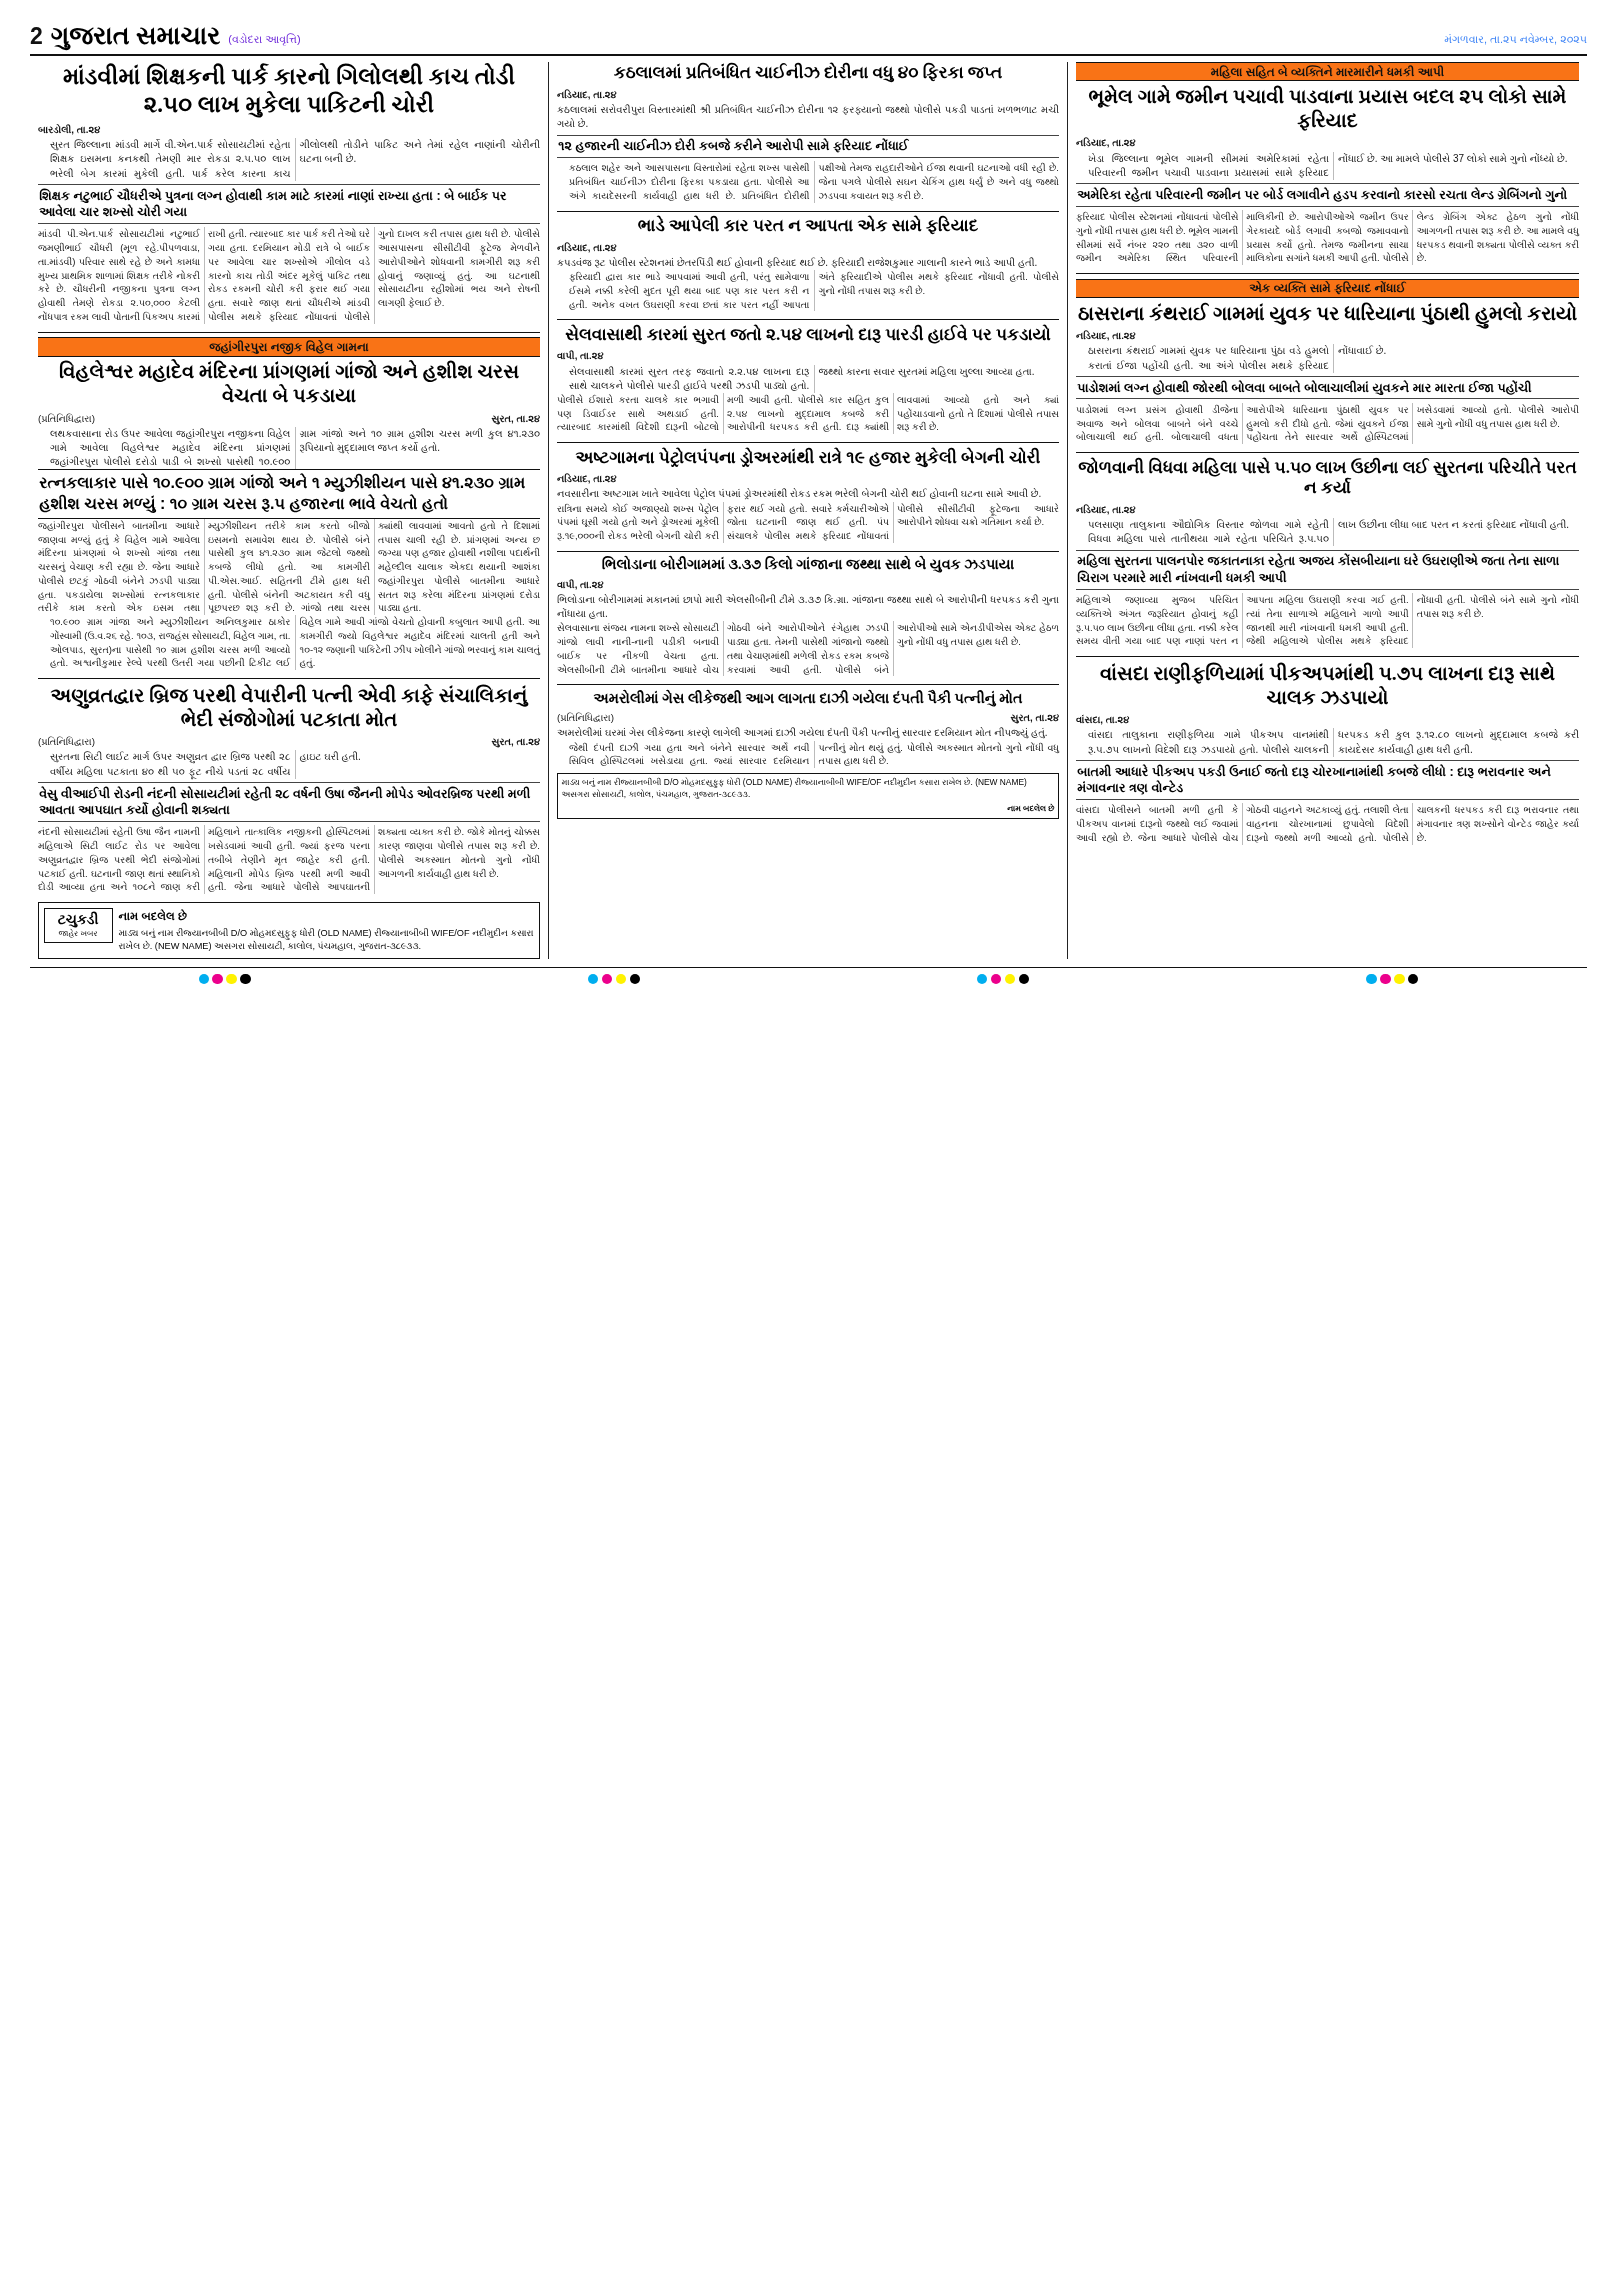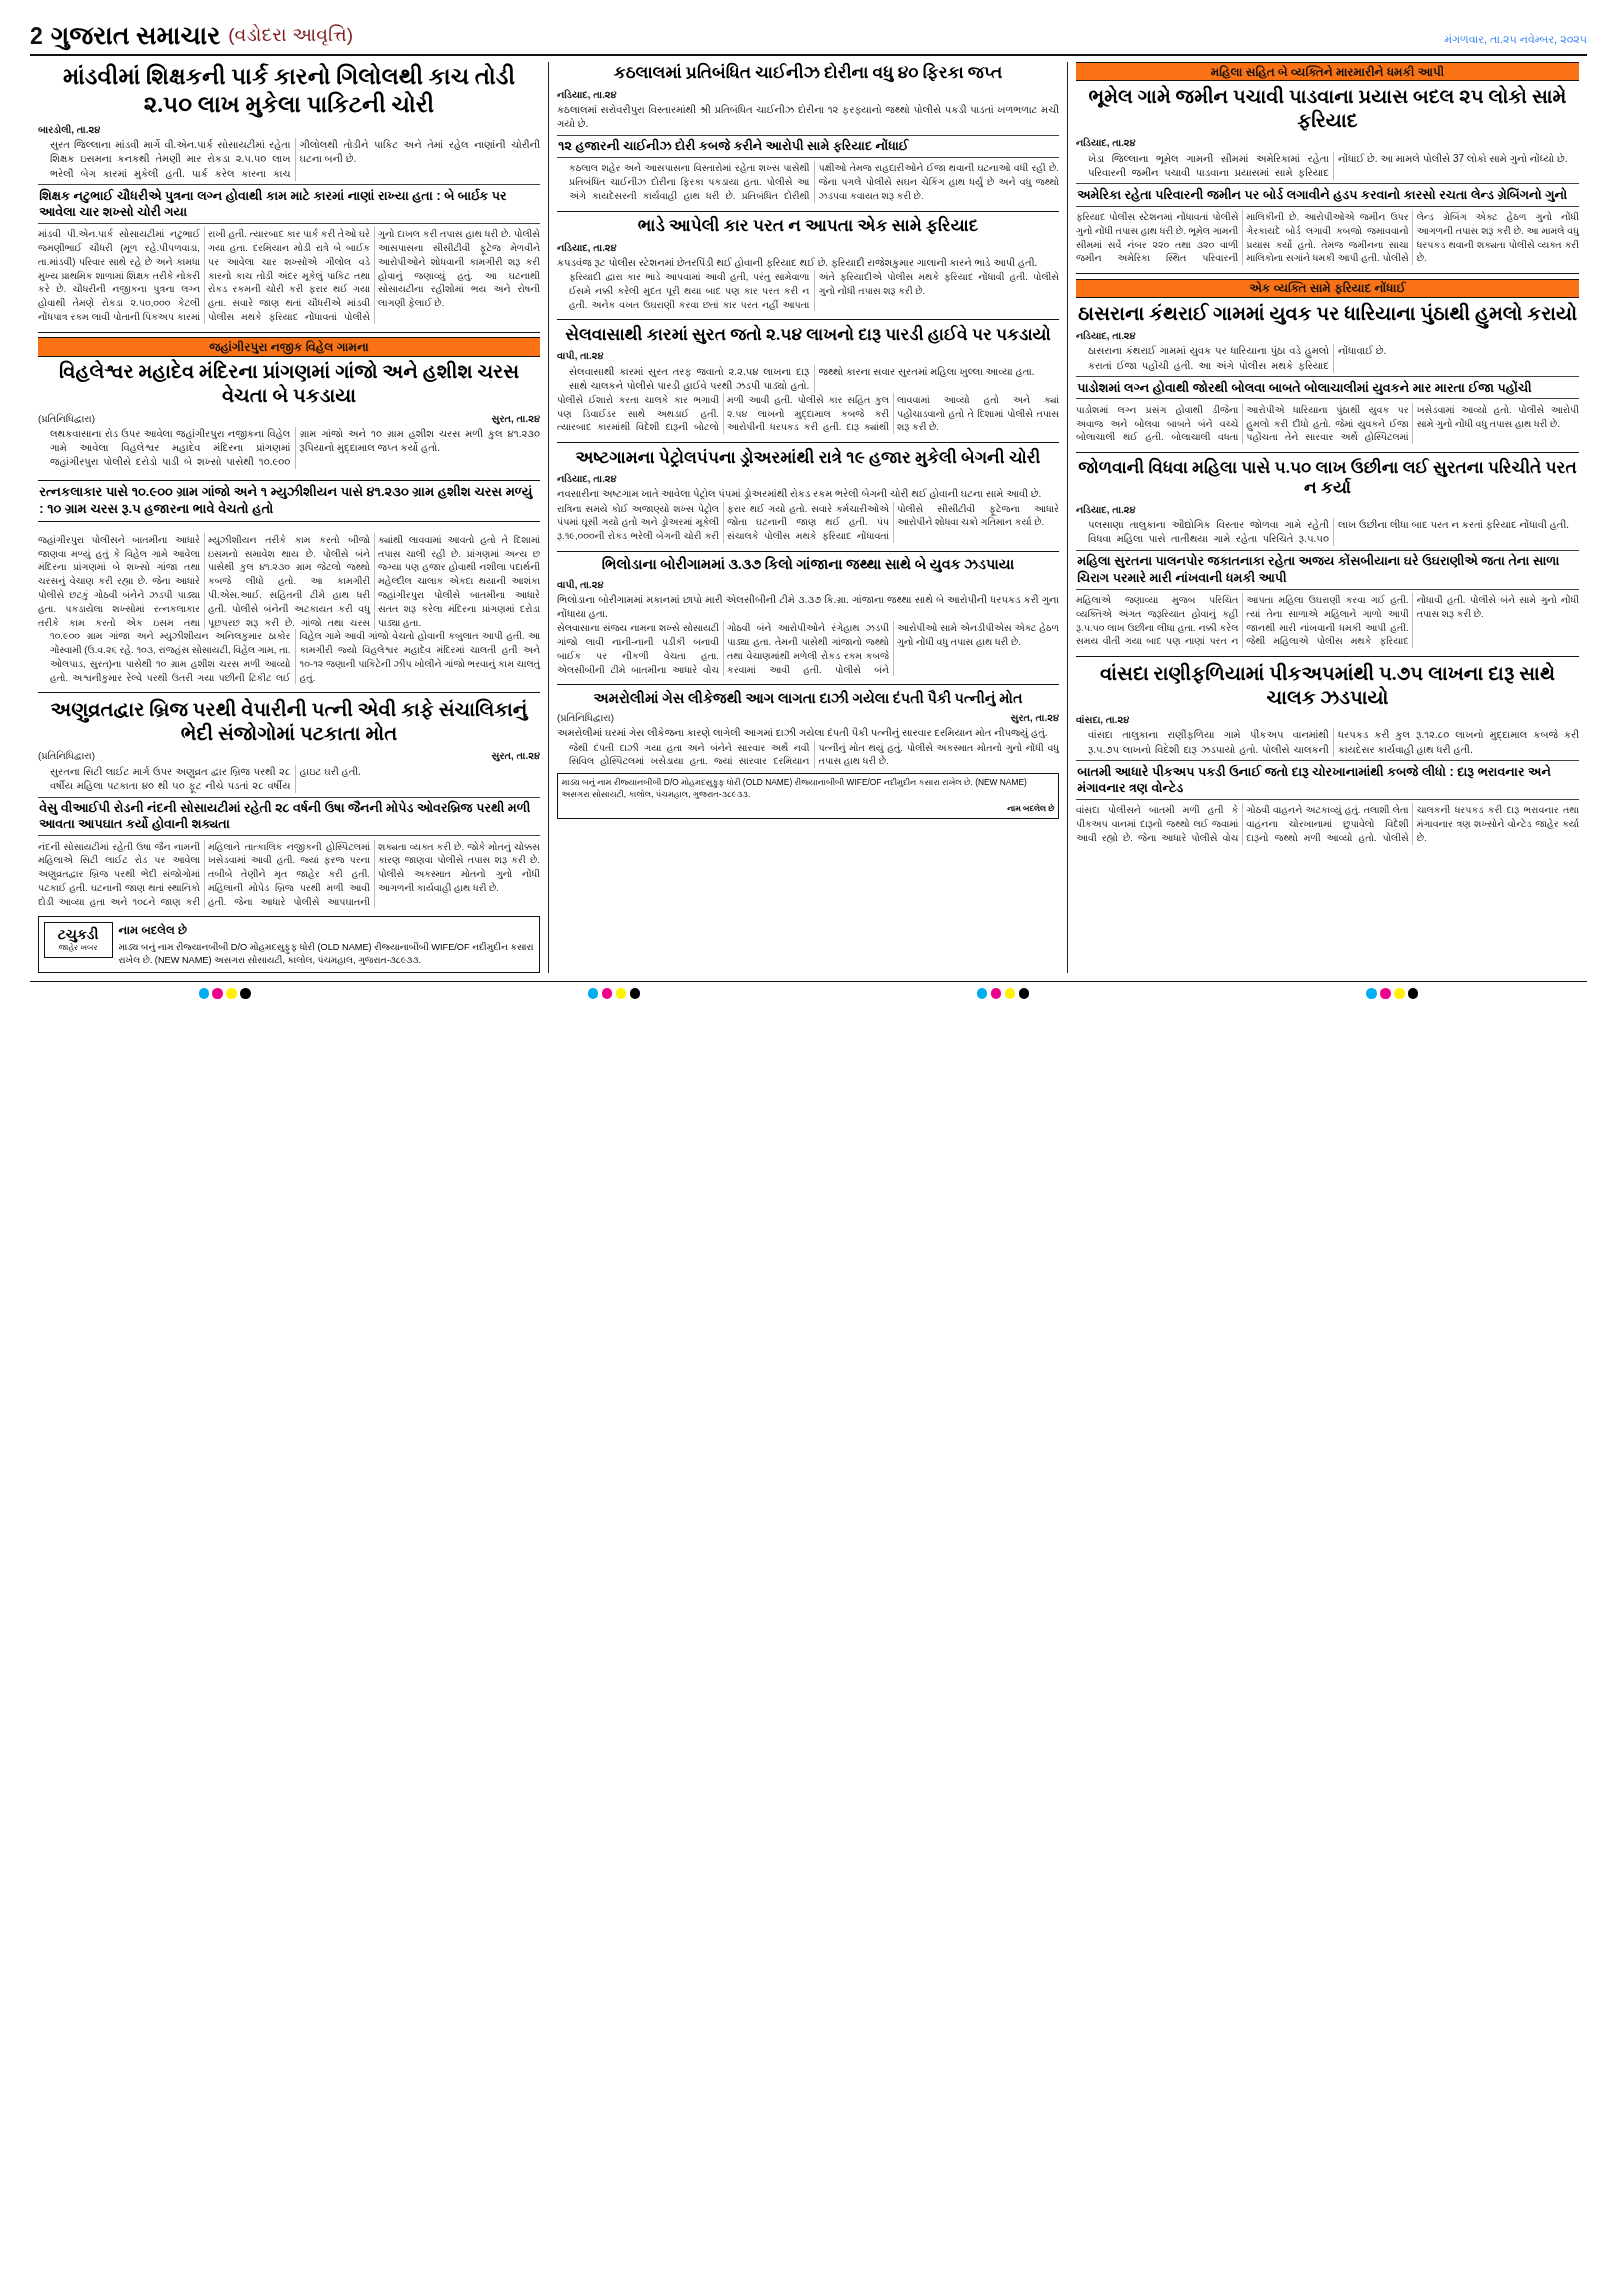--- a/index.html
+++ b/index.html
@@ -25,21 +25,21 @@
     border-bottom: 2.3px solid #111;
     padding-bottom: 5.8px;
     margin-bottom: 5.8px;
   }
   .mast-left { display: flex; align-items: flex-end; gap: 8px; }
   .page-num { font-size: 23px; font-weight: bold; color:#111; line-height: 1; }
   .paper-name {
     font-size: 25.4px; font-weight: bold; color:#000000; line-height: 1;
     font-family: "Liberation Serif", serif;
   }
-  .edition { font-size: 19px; color:#7f1d1d; padding-bottom:2.3px; }
+  .edition { font-size: 11px; color:#6d28d9; padding-bottom:2.3px; }
   .mast-right { font-size: 11px; color:#3b82f6; padding-bottom: 2.3px; }
 
   
   .grid {
     display: grid;
     grid-template-columns: 1fr 1fr 1fr;
     column-gap: 0px;
   }
   .col { padding: 0 8px; }
   .col.c1 { border-right: 1.2px solid #222; }
@@ -99,26 +99,26 @@
   .cols2 { column-count: 2; column-gap: 9.2px; column-rule: 0.6px solid #bbb; margin-left: 12px; }
   .cols3 { column-count: 3; column-gap: 8px; column-rule: 0.6px solid #bbb; }
   .body-text {
     font-size: 9.5px;
     line-height: 1.45;
     text-align: justify;
     color: #111;
     hyphens: auto;
   }
   .boxquote {
-    font-size: 13px;
+    font-size: 16px;
     font-weight: bold;
     border-top: 0.6px solid #111;
     border-bottom: 0.6px solid #111;
     padding: 2.9px 1.2px;
-    margin: 11px 0;
+    margin: 0 0;
     line-height: 1.3;
   }
 
   
   .ad-box {
     border: 1.7px solid #111;
     padding: 4.6px;
     margin-top: 5.8px;
     display: flex;
     gap: 6px;

